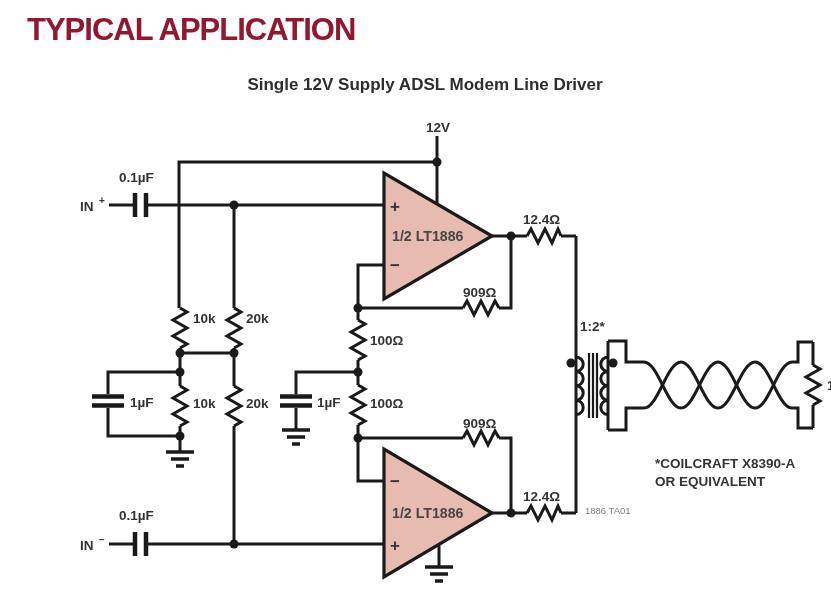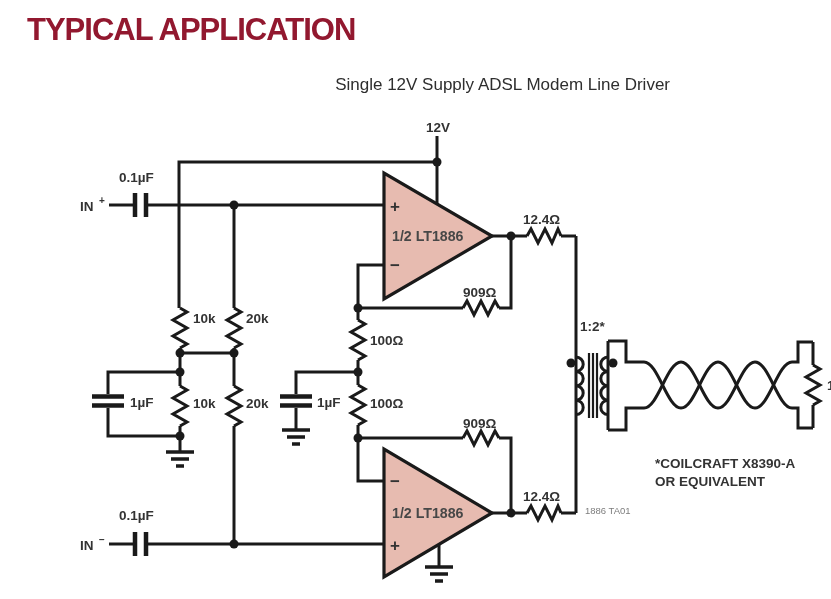--- a/index.html
+++ b/index.html
@@ -1,21 +1,21 @@
 <!DOCTYPE html>
 <html><head>
 <meta charset="utf-8">
 <style>
   html,body{margin:0;padding:0;background:#ffffff;}
   .page{position:relative;width:831px;height:599px;background:#ffffff;overflow:hidden;
         font-family:"Liberation Sans", sans-serif;padding-left:46px;}
   .title{position:absolute;left:27px;top:12px;font-size:31px;font-weight:bold;
          color:#92182f;letter-spacing:-1px;white-space:nowrap;}
-  .subtitle{position:absolute;left:180px;top:75px;width:490px;text-align:right;
-            font-size:17px;font-weight:normal;color:#2e2e2e;white-space:nowrap;}
+  .subtitle{position:absolute;left:180px;top:75px;width:490px;text-align:center;
+            font-size:17px;font-weight:bold;color:#2e2e2e;white-space:nowrap;}
   svg text{font-family:"Liberation Sans", sans-serif;font-weight:bold;fill:#333333;}
   svg .small-sign{font-size:10px;}
   svg .fig-id{font-weight:normal;fill:#7d7d7d;font-size:9.5px;}
   svg .amp-label{font-size:14.2px;fill:#474747;}
   svg .pm{font-size:17px;}
   svg .lbl{font-size:13.5px;}
 </style>
 </head>
 <body>
 

